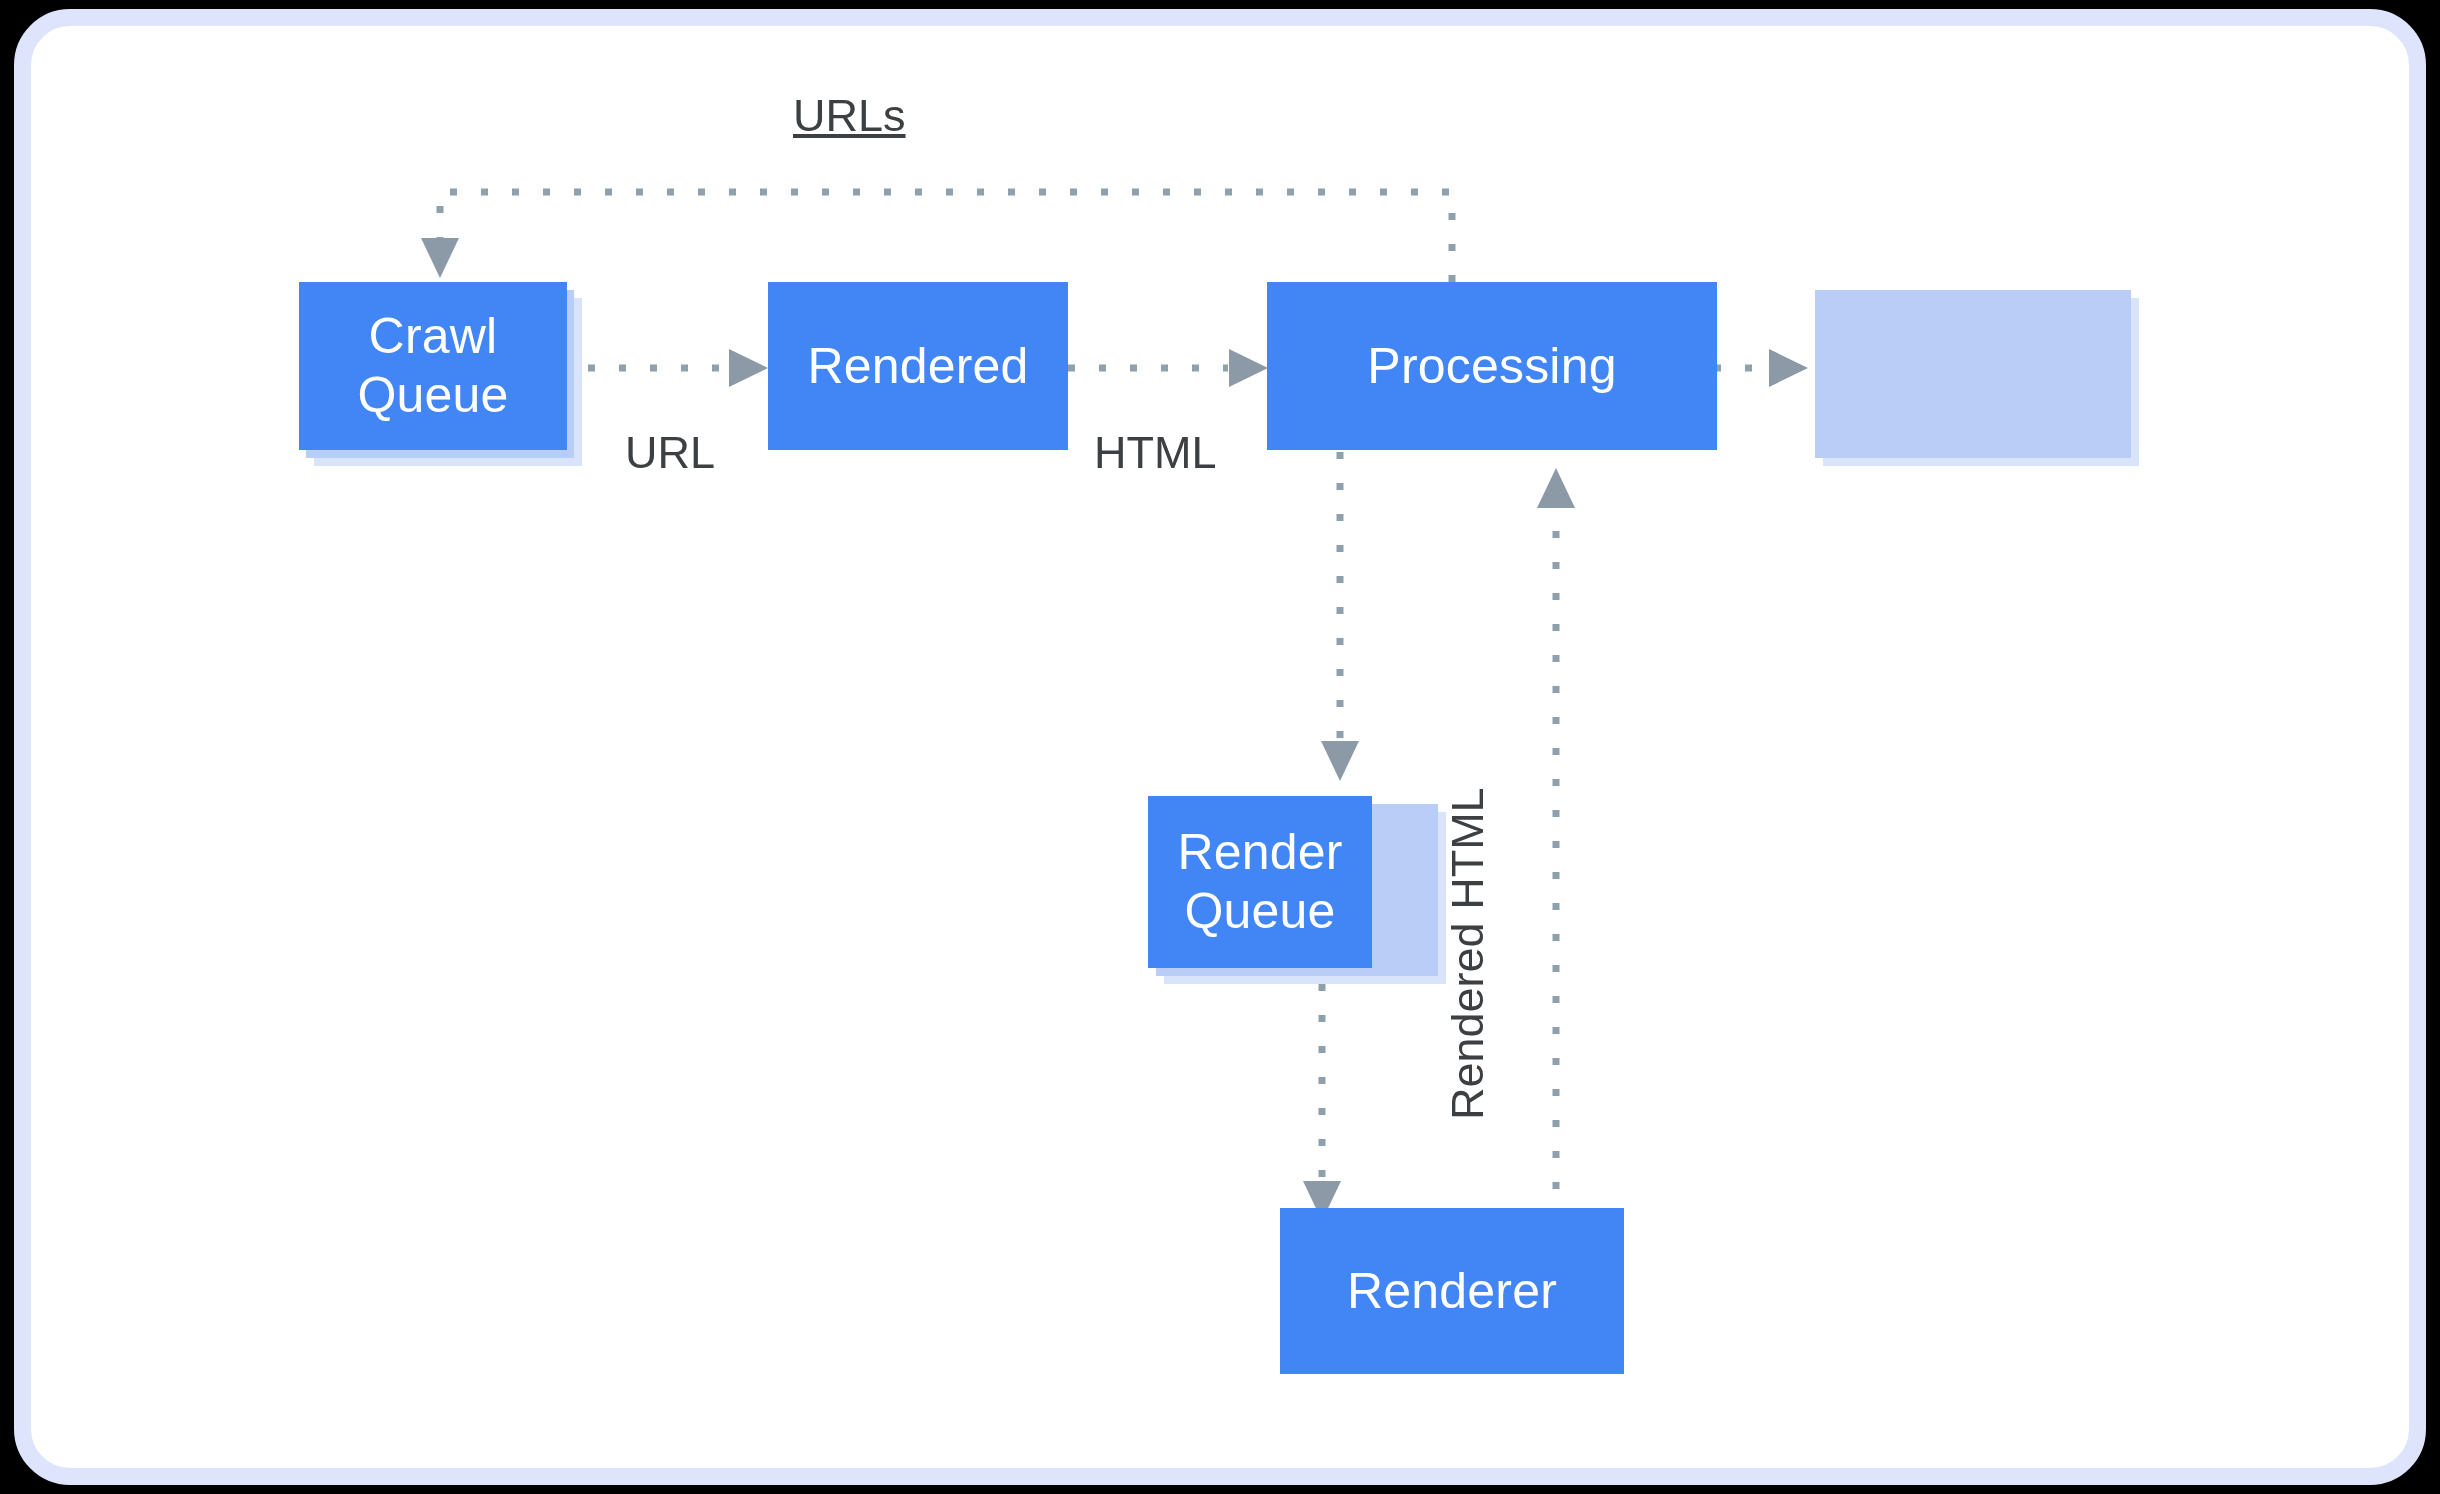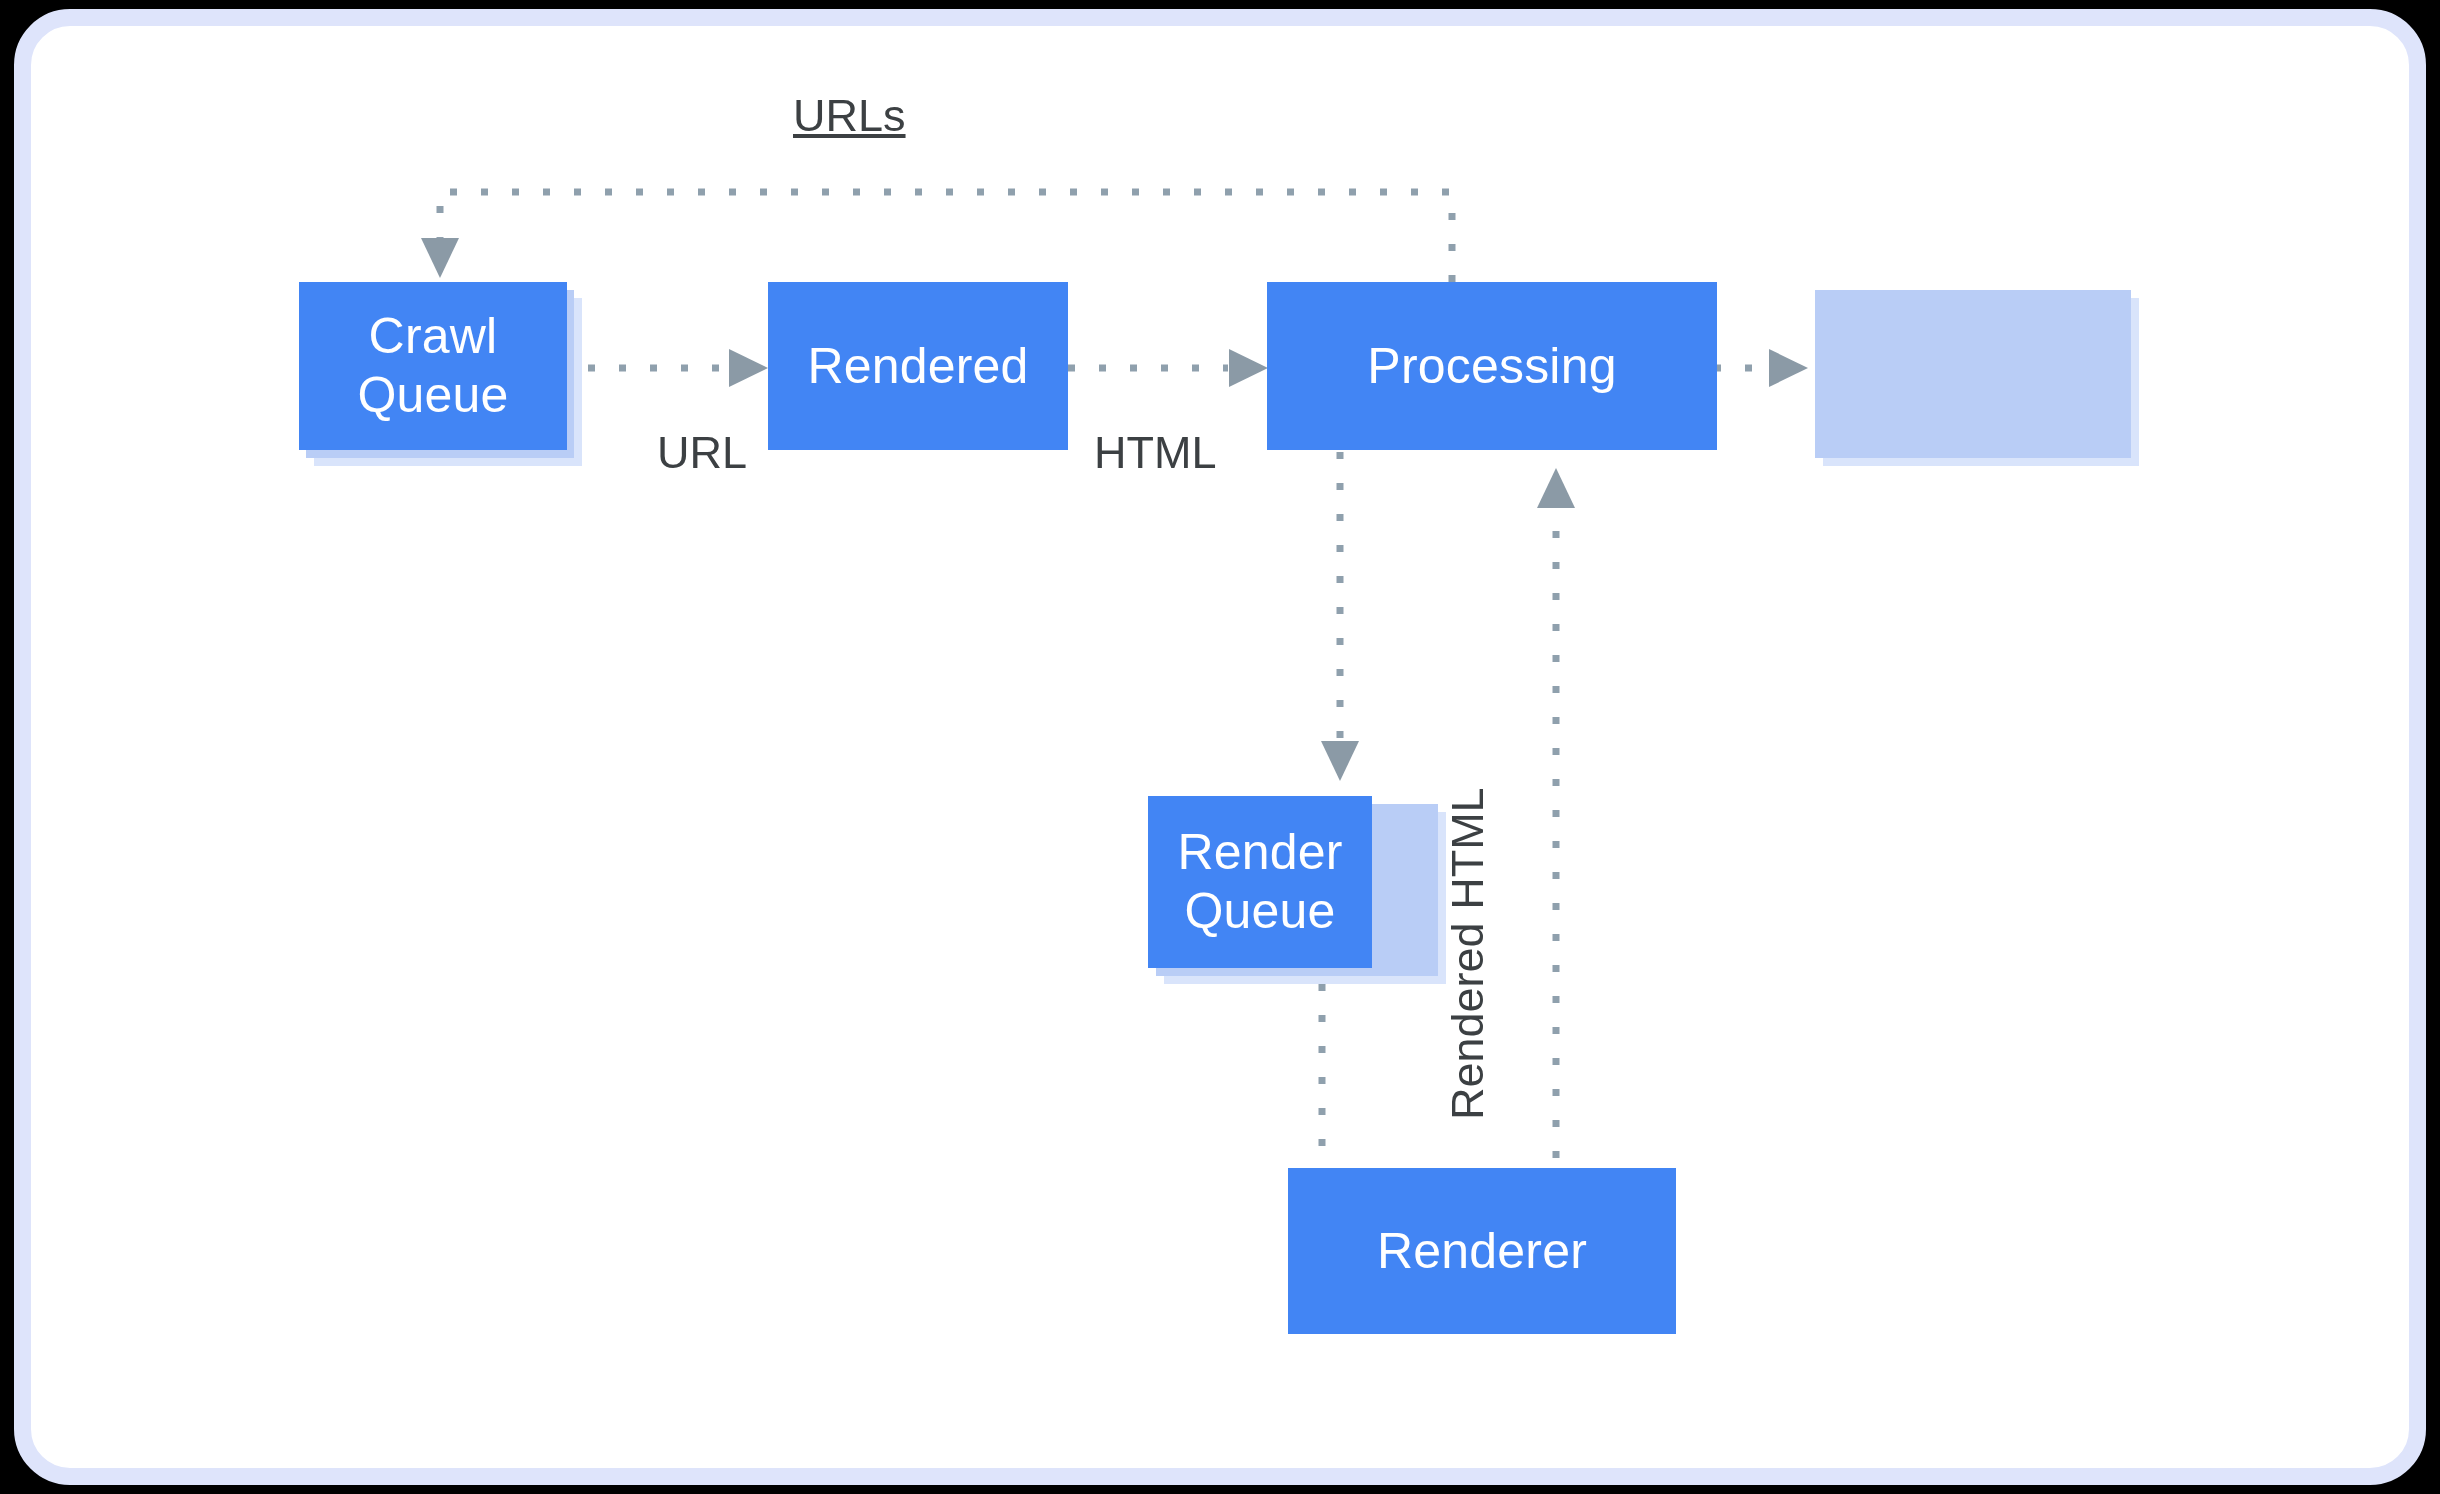--- a/index.html
+++ b/index.html
@@ -161,25 +161,25 @@
   <div class="stack-2" style="left:1823px; top:298px; width:316px; height:168px;"></div>
   <div class="stack-1" style="left:1815px; top:290px; width:316px; height:168px;"></div>
 
   <div class="stack-2" style="left:1164px; top:812px; width:282px; height:172px;"></div>
   <div class="stack-1" style="left:1156px; top:804px; width:282px; height:172px;"></div>
   <div class="node" style="left:1148px; top:796px; width:224px; height:172px;">
     <span class="node-label">Render
 Queue</span>
   </div>
 
-  <div class="node" style="left:1280px; top:1168px; width:388px; height:166px;margin-left:8px;">
+  <div class="node" style="left:1280px; top:1208px; width:344px; height:166px;">
     <span class="node-label">Renderer</span>
   </div>
 
   <div class="edge-label" style="left:793px; top:93px;text-decoration:underline;">URLs</div>
 
-  <div class="edge-label" style="left:625px; top:430px;margin-left:32px;">URL</div>
+  <div class="edge-label" style="left:625px; top:430px;">URL</div>
 
   <div class="edge-label" style="left:1094px; top:430px;">HTML</div>
 
   <div class="edge-label vertical" style="left:1490px; top:1075px;">Rendered HTML</div>
 
 </div>
 
 </body></html>

